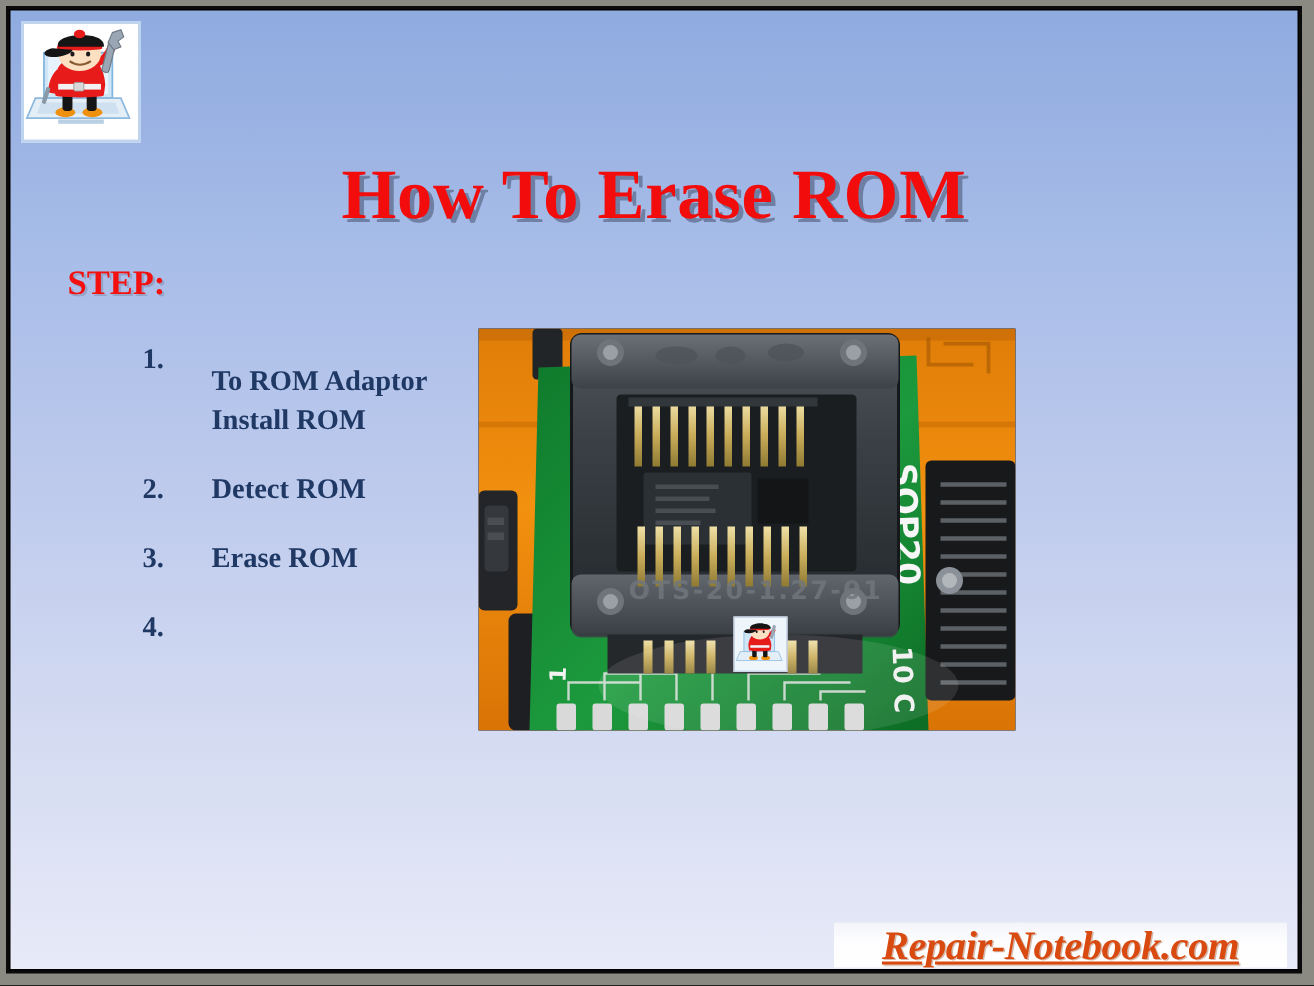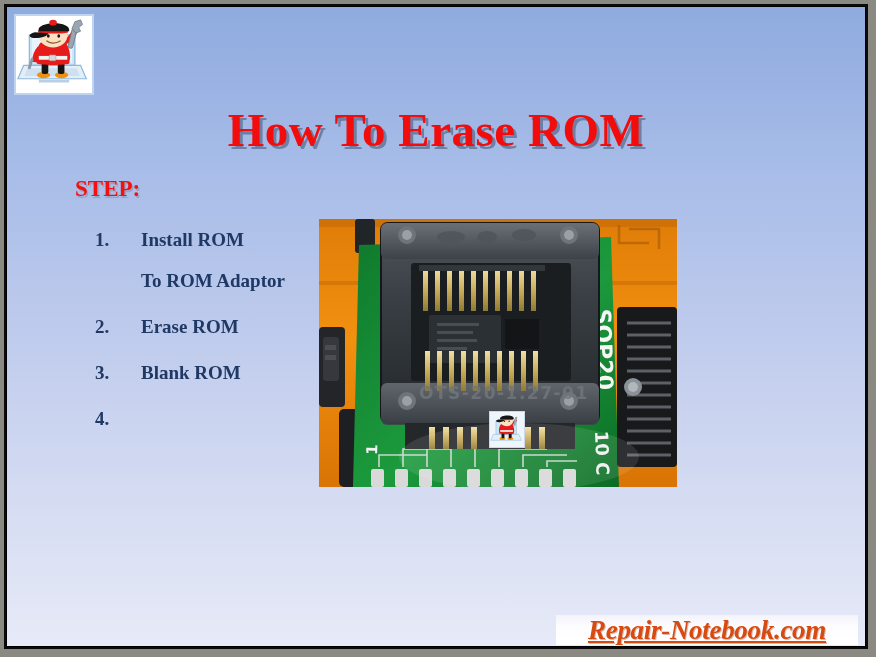--- a/index.html
+++ b/index.html
@@ -90,21 +90,21 @@
     line-height: 1.05;
     color: #f20c0c;
     letter-spacing: 0.5px;
     text-shadow: 3px 3px 0 rgba(70,80,110,0.55);
     white-space: nowrap;
   }
 
   
   #step-label {
     position: absolute;
-    left: 68px;
+    left: 38px;
     top: 169px;
     font-family: "Liberation Serif", serif;
     font-weight: bold;
     font-size: 23px;
     color: #f4100f;
     text-shadow: 1.5px 1.5px 0 rgba(120,130,160,0.45);
   }
 
   
   #steps-list {
@@ -251,36 +251,36 @@
       <span id="slide-title">How To Erase ROM</span>
     </div>
 
     <div id="step-label">STEP:</div>
 
     <div id="steps-list">
 
       <div class="step-row">
         <div class="step-num">1.</div>
         <div class="step-text-col">
+          <div class="step-line second">To ROM Adaptor</div>
           <div class="step-line">Install ROM</div>
-          <div class="step-line second">To ROM Adaptor</div>
         </div>
       </div>
 
       <div class="step-row">
         <div class="step-num">2.</div>
         <div class="step-text-col">
-          <div class="step-line">Erase ROM</div>
+          <div class="step-line">Detect ROM</div>
         </div>
       </div>
 
       <div class="step-row">
         <div class="step-num">3.</div>
         <div class="step-text-col">
-          <div class="step-line">Blank ROM</div>
+          <div class="step-line">Erase ROM</div>
         </div>
       </div>
 
       <div class="step-row">
         <div class="step-num">4.</div>
       </div>
 
     </div>
 
     <div id="photo-frame">

